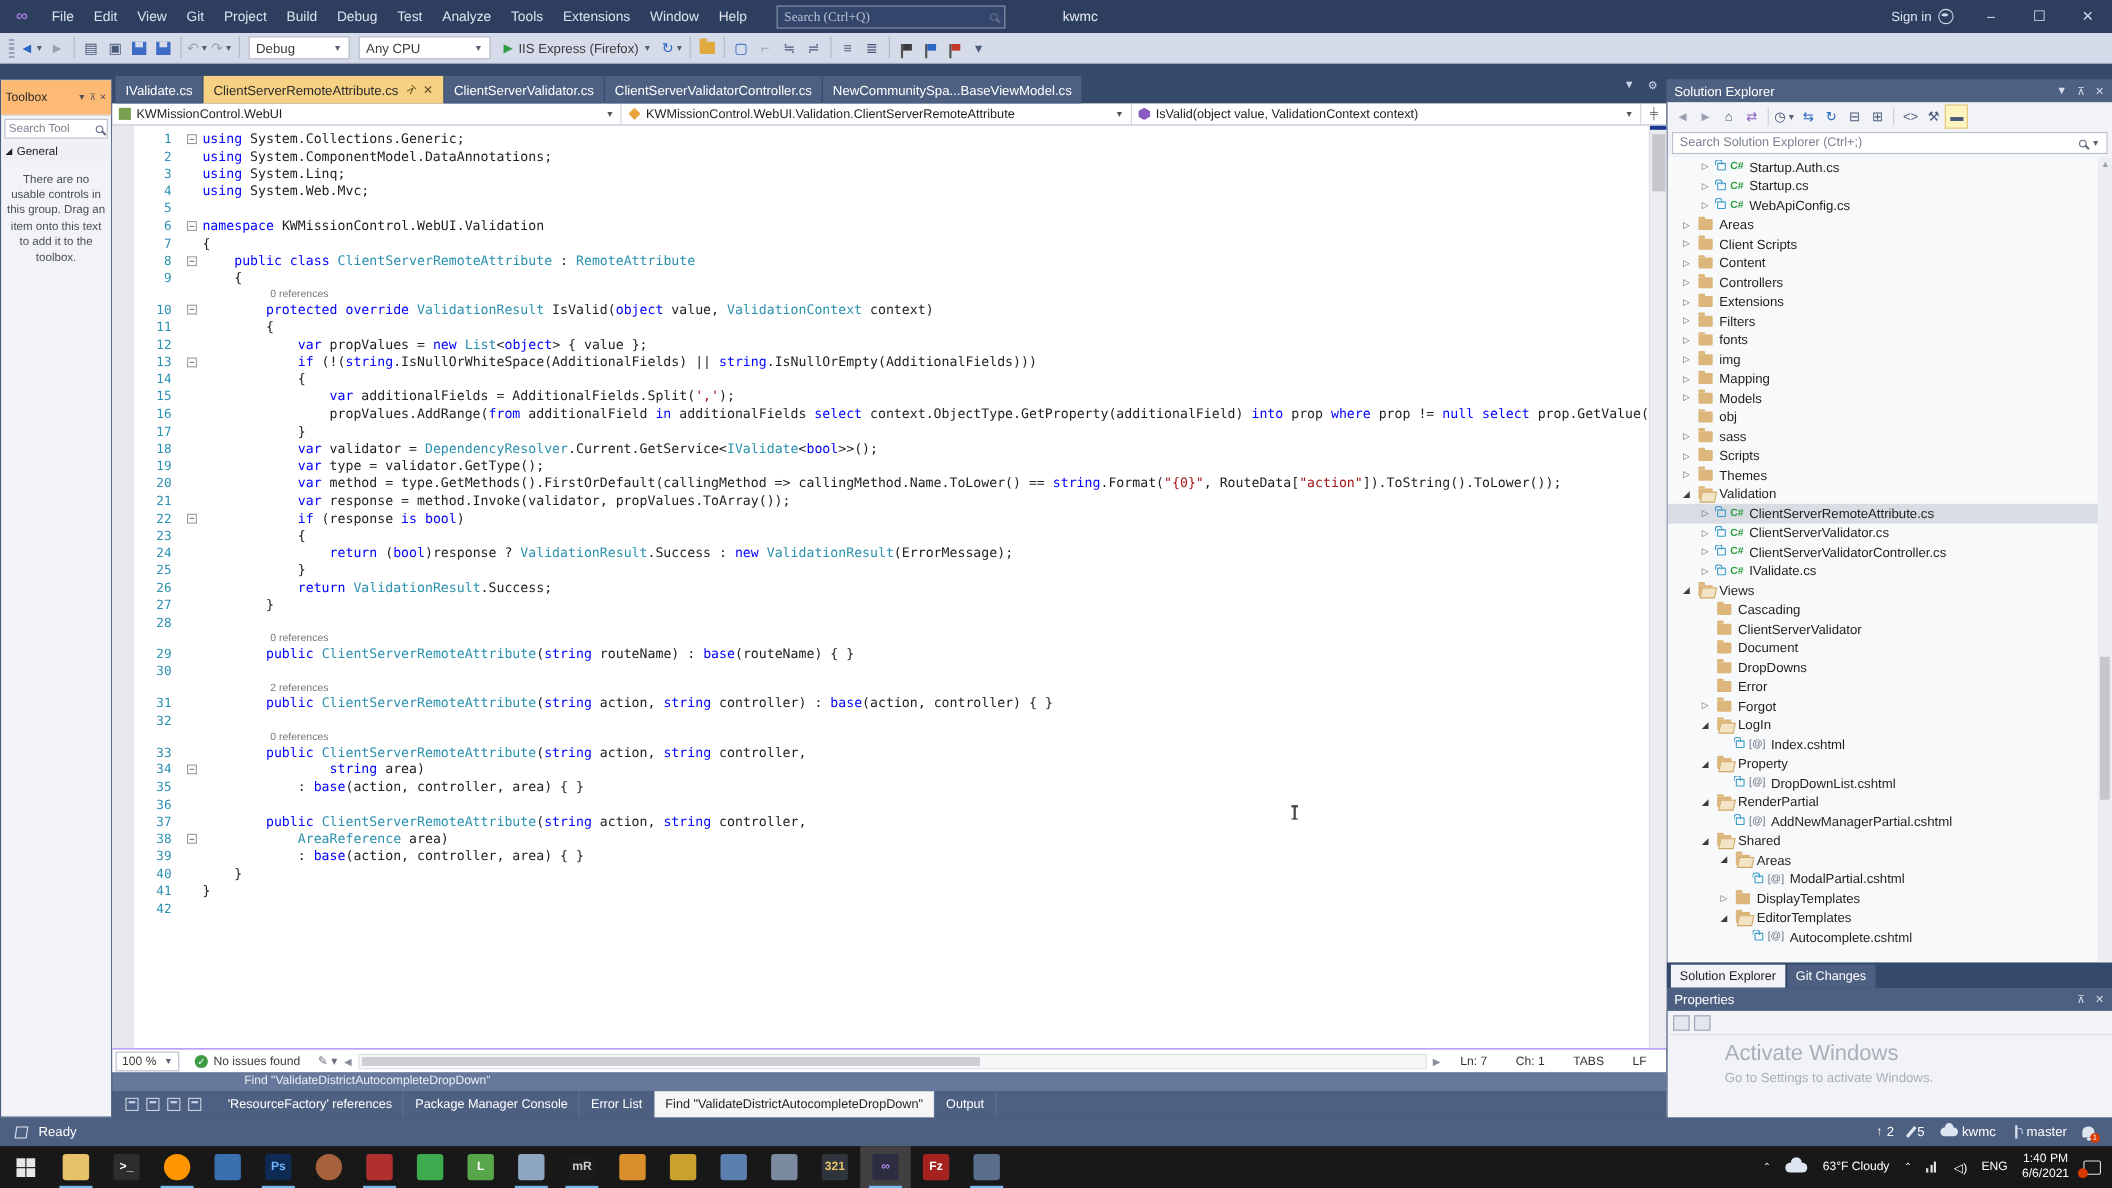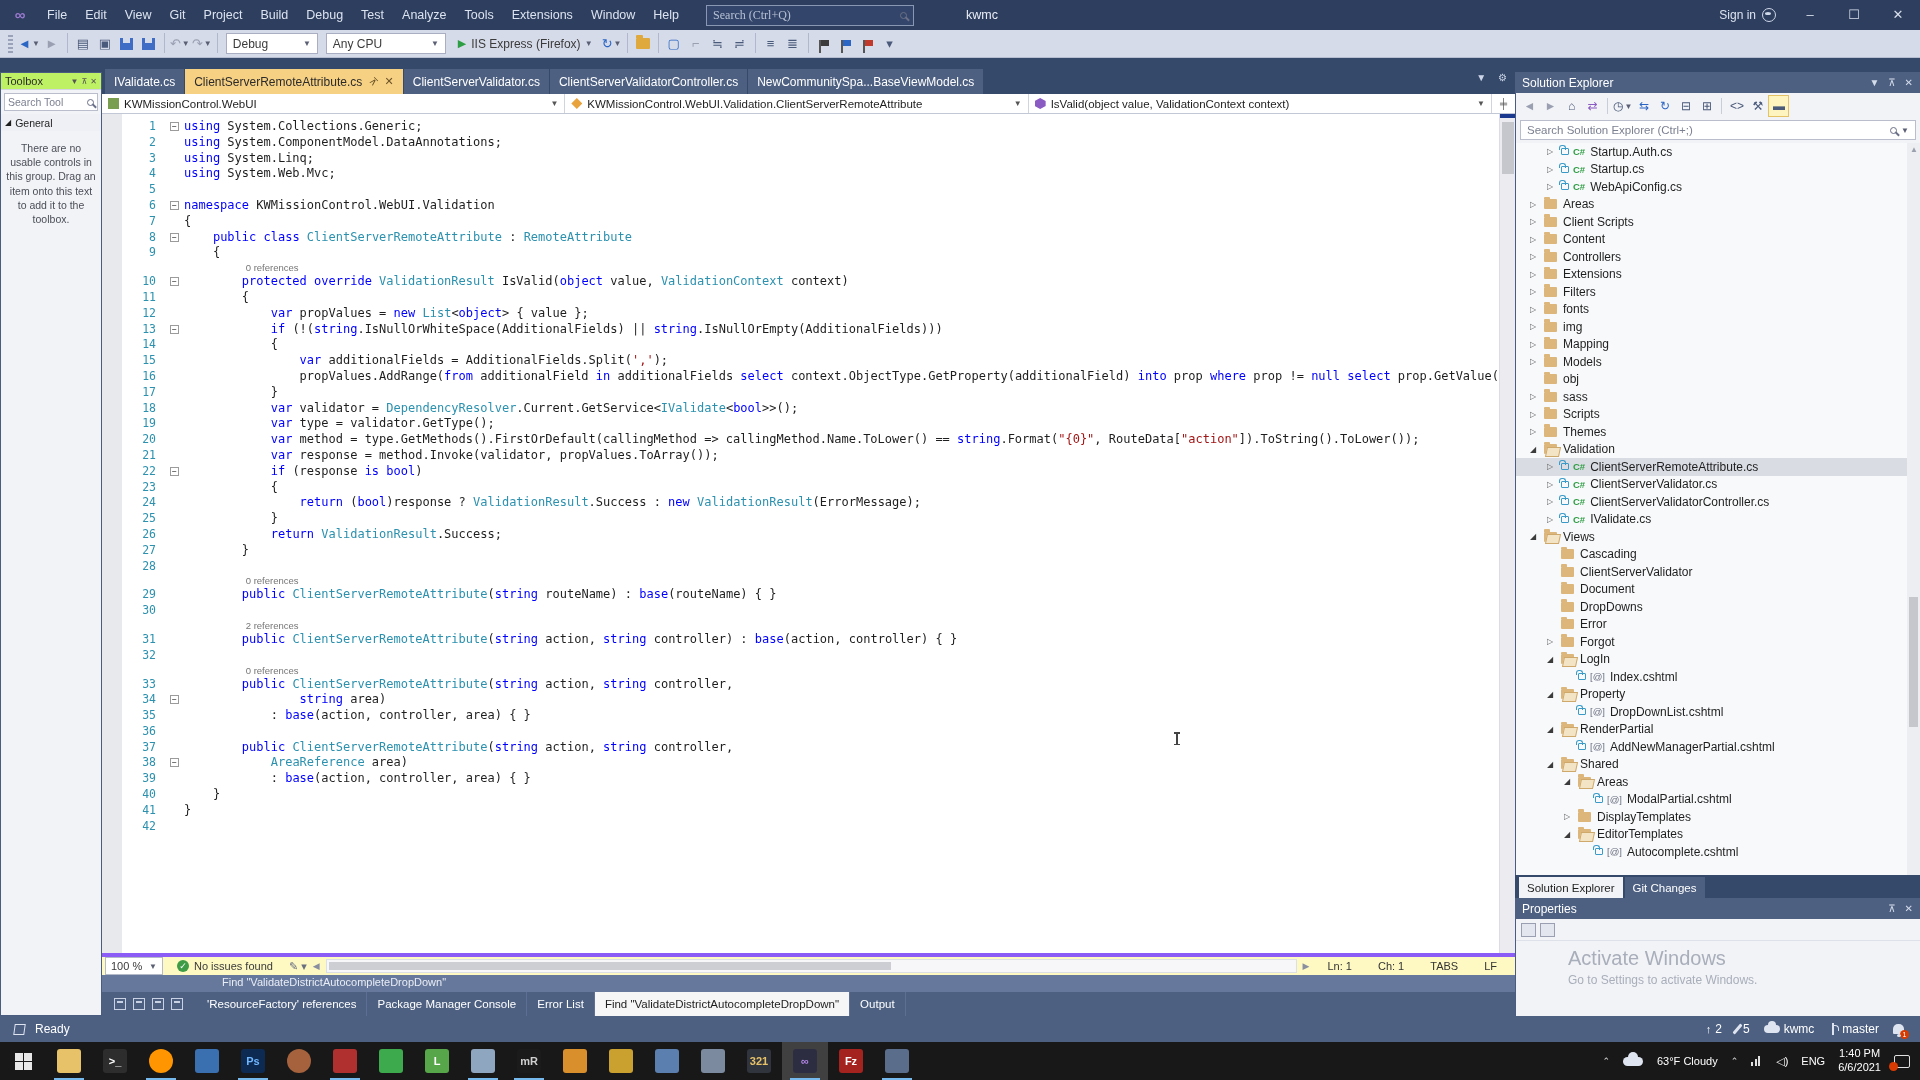--- a/index.html
+++ b/index.html
@@ -36,21 +36,21 @@
   .folder-tb { width:14px; height:11px; background:#e0a93e; border-radius:1px; position:relative; }
   .folder-tb::before { content:""; position:absolute; left:0; top:-3px; width:7px; height:3px; background:#e0a93e; border-radius:1px 1px 0 0; }
   .flag { width:9px; height:8px; position:relative; }
   .flag::before { content:""; position:absolute; left:0; top:0; width:1.5px; height:13px; background:#555; }
   .flag::after { content:""; position:absolute; left:1.5px; top:0; width:8px; height:6px; background:currentColor; }
 
   
   .main { position:absolute; left:0; top:58px; width:1920px; height:958px; display:flex; }
   .leftcol { width:102px; background:#35496a; display:flex; flex-direction:column; }
   .toolbox { margin-top:14px; flex:1; background:#f2f3f7; border:1px solid #4a5d80; display:flex; flex-direction:column; font-size:10.5px; }
-  .tbx-head { height:17px; display:flex; align-items:center; padding:0 4px; color:#2b2b2b; background:#bef264; border-bottom:1px solid #d4d7e2; }
+  .tbx-head { height:32px; display:flex; align-items:center; padding:0 4px; color:#2b2b2b; background:#fdba74; border-bottom:1px solid #d4d7e2; }
   .tbx-head .ttl { flex:1; font-size:11px; }
   .tbx-ic { font-size:8px; color:#555; margin-left:3px; }
   .tbx-search { margin:3px 3px; height:18px; background:#fff; border:1px solid #b9bdcc; display:flex; align-items:center; padding:0 3px; color:#7c8191; font-size:10.5px; }
   .tbx-search .sp { flex:1; }
   .tbx-sec { height:17px; display:flex; align-items:center; padding:0 4px; gap:4px; background:#eef0f5; font-size:10.5px; color:#1e1e1e; }
   .tbx-empty { padding:10px 5px; text-align:center; color:#4c4f58; line-height:1.35; }
 
   .editorcol { width:1413px; display:flex; flex-direction:column; background:#35496a; }
   .rightcol { width:405px; display:flex; flex-direction:column; background:#35496a; }
 
@@ -84,21 +84,21 @@
   .ctext { flex:1; }
   .tk-k { color:#0000ff; } .tk-t { color:#2b91af; } .tk-s { color:#a31515; } .tk-p { color:#1e1e1e; }
   .vscroll { width:16px; flex:none; background:#ececf0; border-left:1px solid #dcdde2; position:relative; }
   .vthumb { position:absolute; left:2px; top:8px; width:12px; height:52px; background:#c6c7cd; }
   .vmark { position:absolute; left:0; top:0; width:16px; height:4px; background:#1b3a8f; }
   .ibeam { position:absolute; left:1074px; top:618px; width:1.5px; height:13px; background:#444; }
   .ibeam::before,.ibeam::after { content:""; position:absolute; left:-2.5px; width:6.5px; height:1.5px; background:#444; }
   .ibeam::before { top:0; } .ibeam::after { bottom:0; }
 
   
-  .edbottom { height:22px; background:#fef9c3; border-top:4px solid #8b5cf6; display:flex; align-items:center; font-size:11px; color:#3b3b3b; }
+  .edbottom { height:22px; background:#ffffff; border-top:1px solid #8b5cf6; display:flex; align-items:center; font-size:11px; color:#3b3b3b; }
   .zoombox { width:58px; height:18px; margin-left:3px; background:#fff; border:1px solid #b5bac9; display:flex; align-items:center; padding:0 5px; }
   .zoombox .sp { flex:1; }
   .okdot { width:12px; height:12px; border-radius:50%; background:#3f9c46; color:#fff; font-size:9px; line-height:12px; text-align:center; margin:0 5px 0 14px; }
   .pen-ic { margin:0 6px 0 16px; color:#6a6f80; font-size:11px; }
   .hscroll { flex:1; height:14px; margin:0 6px; background:#f7f7f9; border:1px solid #dddfe6; position:relative; }
   .hthumb { position:absolute; left:2px; top:2px; height:8px; width:58%; background:#cdced4; }
   .edpos { display:flex; gap:26px; padding:0 18px; color:#333; }
 
   
   .findsliver { height:17px; background:#66789c; color:#e9edf5; font-size:11px; line-height:15px; padding-left:120px; overflow:hidden; }
@@ -451,21 +451,21 @@
         </div>
         <span class="okdot">✓</span>
         <span>No issues found</span>
         <span class="pen-ic">✎ ▾</span>
         <span style="color:#8a8fa0;font-size:9px">◀</span>
         <div class="hscroll">
             <div class="hthumb"></div>
           </div>
         <span style="color:#8a8fa0;font-size:9px">▶</span>
         <div class="edpos">
-          <span>Ln: 1</span>
+          <span>Ln: 7</span>
           <span>Ch: 1</span>
           <span>TABS</span>
           <span>LF</span>
         </div>
       </div>
 
       <div class="findsliver">Find "ValidateDistrictAutocompleteDropDown"</div>
 
       <div class="btmtabs">
         <div class="btmtab-icons">

